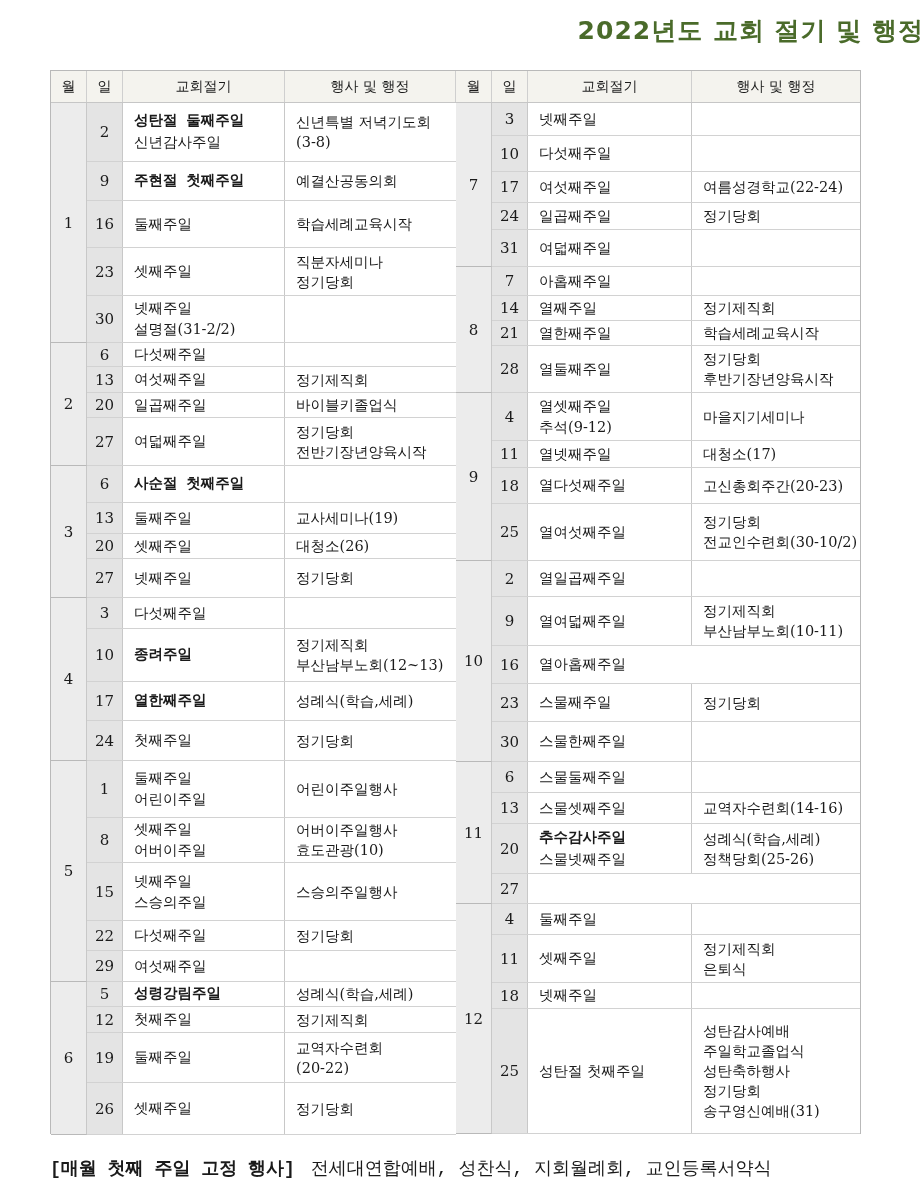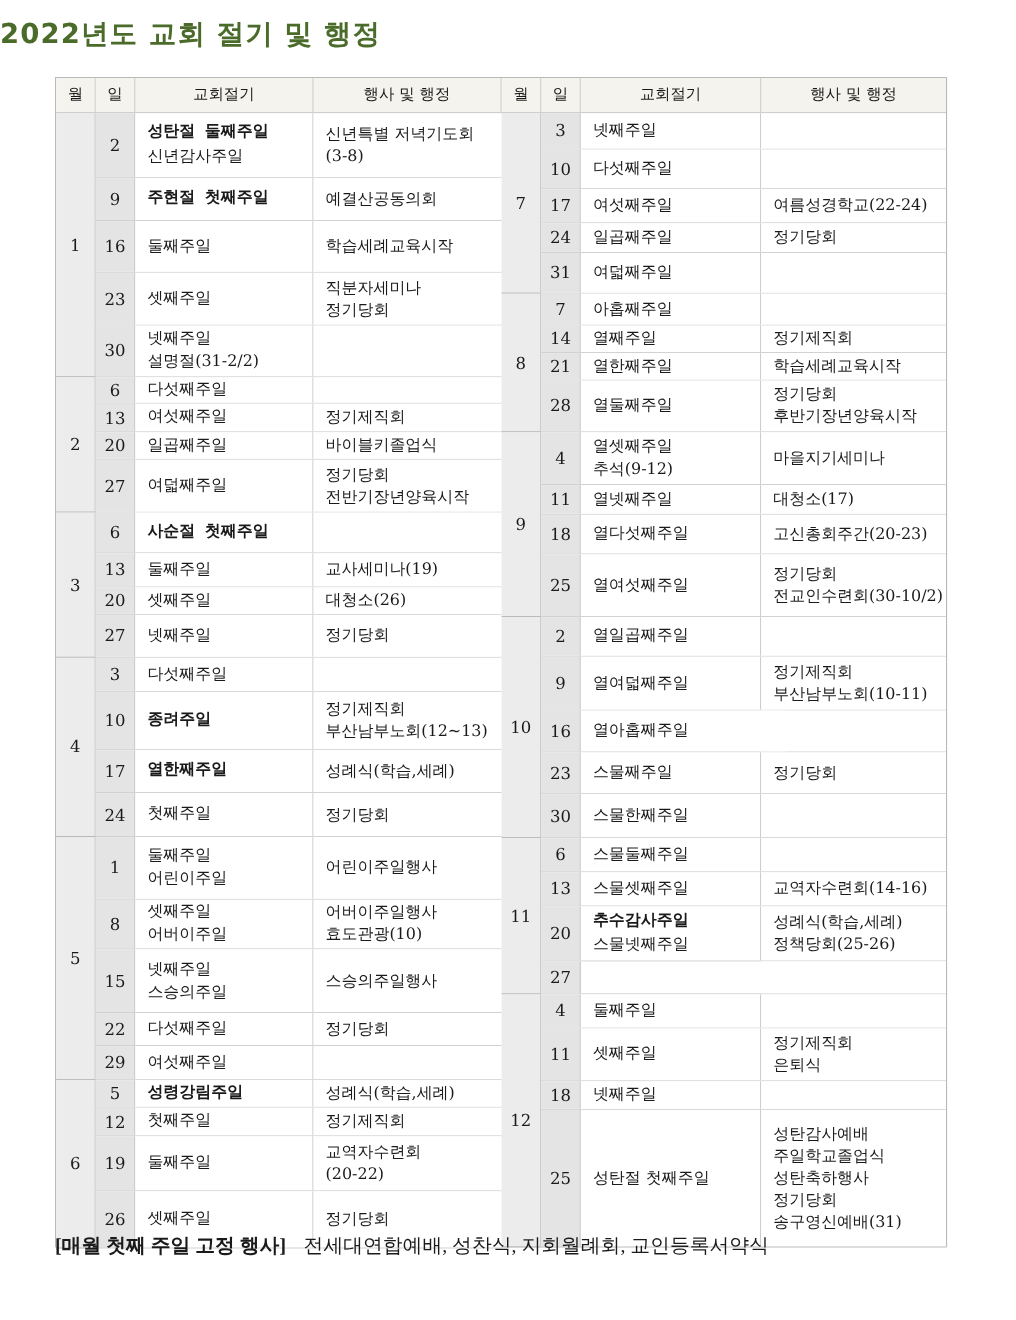--- a/index.html
+++ b/index.html
@@ -2,21 +2,21 @@
 <html><head>
 <meta charset="utf-8">
 <style>
   html, body { margin: 0; padding: 0; background: #ffffff; }
   body {
     width: 924px; height: 1200px; position: relative; overflow: hidden;
     font-family: "DejaVu Serif", "Liberation Serif", serif;
     color: #1a1a1a;
   }
   .title {
-    position: absolute; left: 0; top: 14px; width: 924px; text-align: left;
+    position: absolute; left: 0; top: 14px; width: 924px; text-align: right;
     font-family: "DejaVu Sans", "Liberation Sans", sans-serif;
     font-weight: bold; font-size: 25px; color: #4a6b2a; letter-spacing: 1px;
   }
   .tbl-wrap {
     position: absolute; left: 50px; top: 70px; width: 811px; height: 1064px;
     border: 1px solid #b9b9b9; box-sizing: border-box;
   }
   .header {
     position: absolute; left: 0; top: 0; width: 809px; height: 32px;
     background: #f4f3ee; border-bottom: 1px solid #c6c6c6; box-sizing: border-box;
@@ -45,22 +45,22 @@
     border-right: 1px solid #c8c8c8; display: flex; flex-direction: column; justify-content: center;
     font-size: 14.5px; line-height: 21px; background: #fff;
   }
   .event {
     position: absolute; top: 0; bottom: 0; box-sizing: border-box; padding-left: 11px;
     display: flex; flex-direction: column; justify-content: center;
     font-size: 14.5px; line-height: 20px; background: #fff;
   }
   .b { font-weight: bold; font-family: Liberation Mono, monospace; }
   .footer {
-    position: absolute; left: 50px; top: 1120px; width: 820px; font-size: 18px;
-    font-family: Liberation Serif, serif; white-space: nowrap;
+    position: absolute; left: 50px; top: 1156px; width: 820px; font-size: 18px;
+    font-family: Liberation Mono, monospace; white-space: nowrap;
   }
   .footer .lbl { font-weight: bold; margin-right: 16px; }
 </style>
 </head>
 <body>
 
 <div class="title">2022년도 교회 절기 및 행정</div>
 
 <div class="tbl-wrap">
   <div class="header">

